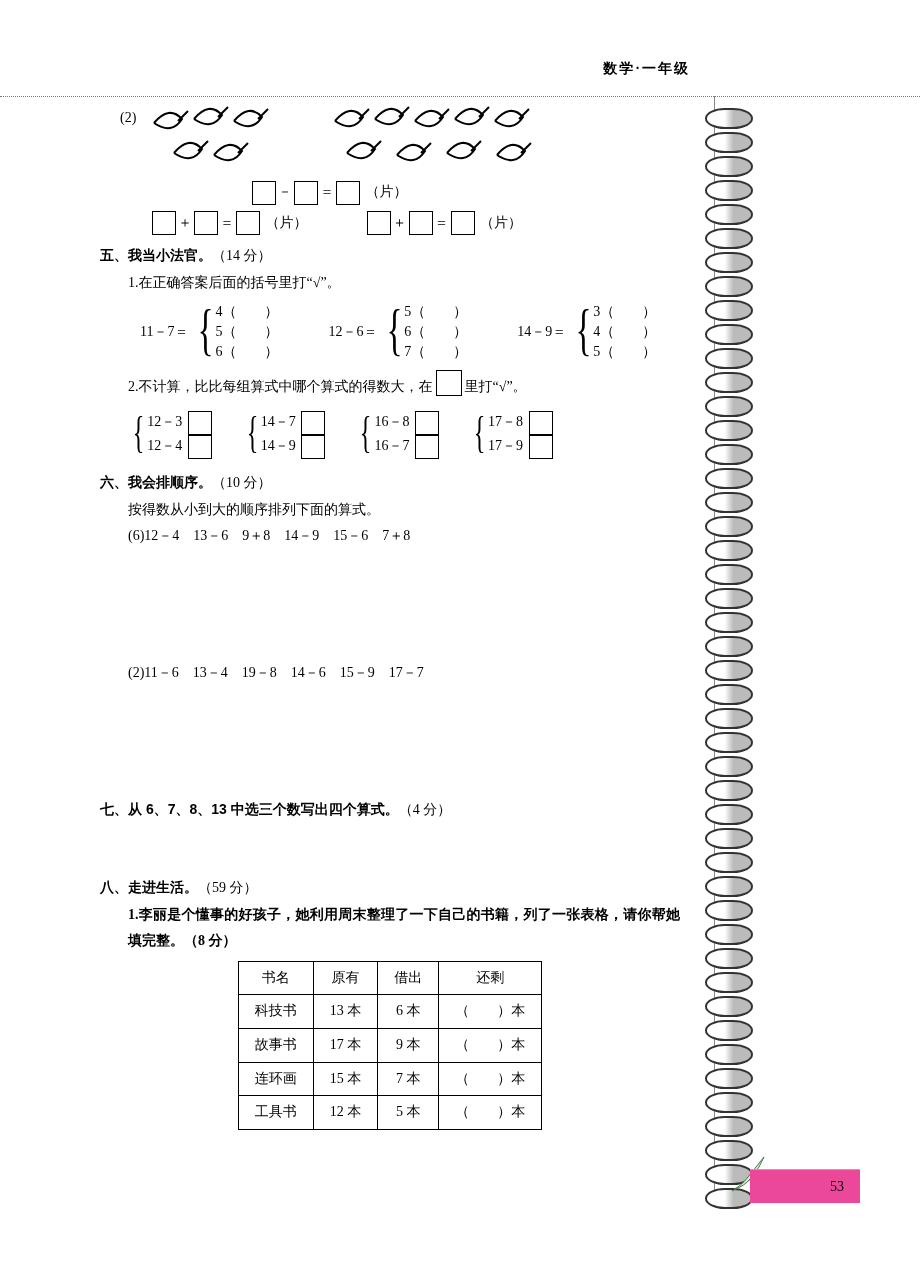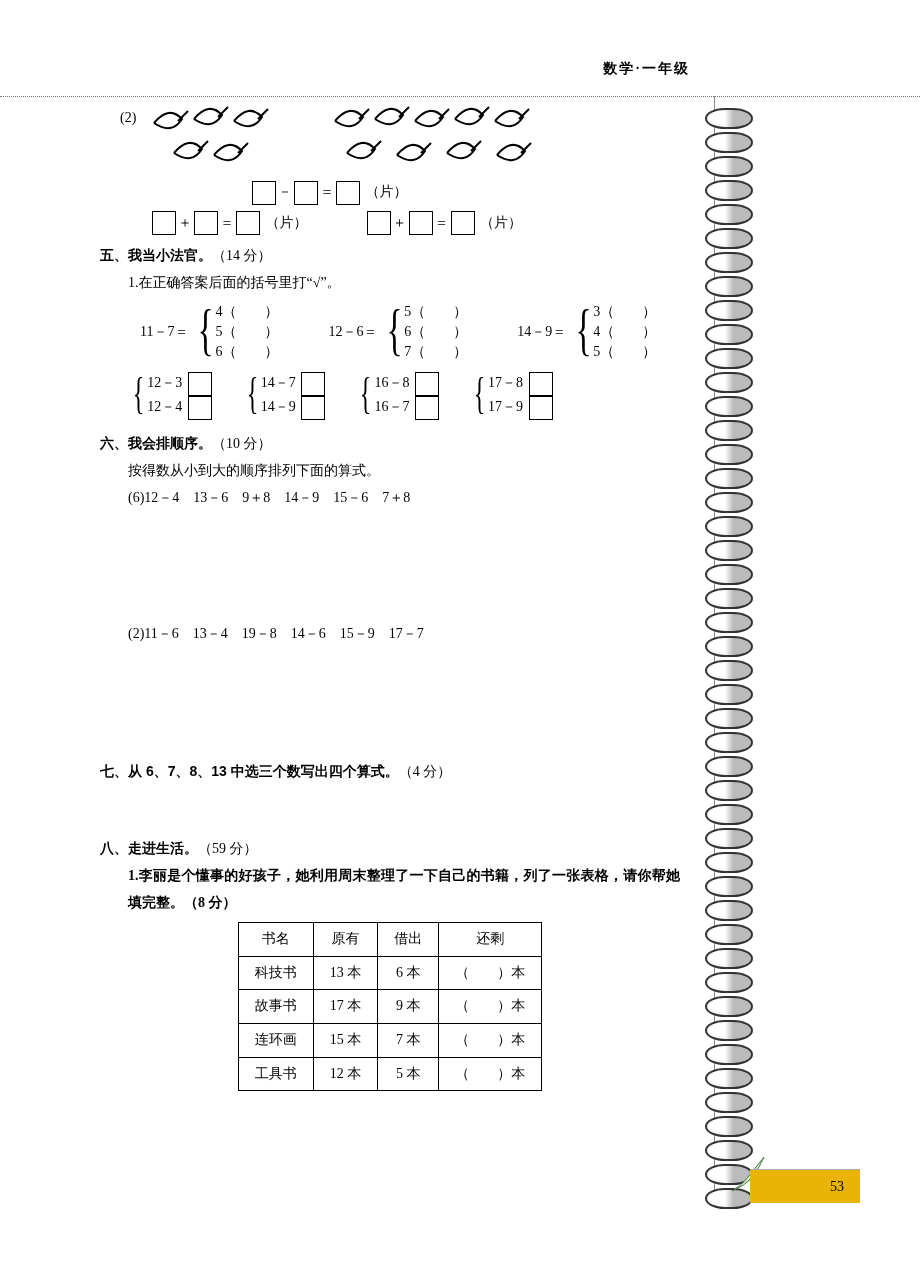--- a/index.html
+++ b/index.html
@@ -119,21 +119,21 @@
     width:0;
     height:1105px;
     border-left:1px solid #888;
   }
   .page-num-box{
     position:absolute;
     bottom:80px;
     right:60px;
     width:110px;
     height:34px;
-    background:#eab308;
+    background:#ec4899;
     border-top:1px solid #aaa;
     display:flex;
     align-items:center;
     justify-content:flex-end;
     padding-right:16px;
     box-sizing:border-box;
   }
   .quill{
     position:absolute;
     bottom:90px;
@@ -222,20 +222,23 @@
         <div class="bracket-lhs">14－9＝</div>
         <div class="brace">{</div>
         <div class="br-rows">
           <div>3（　　）</div>
           <div>4（　　）</div>
           <div>5（　　）</div>
         </div>
       </div>
     </div>
 
+    <div class="indent" style="margin-top:8px;">
+      <span>2.不计算，比比每组算式中哪个算式的得数大，在</span><span class="boxbig"></span><span>里打“√”。</span>
+    </div>
 
     <div class="indent pair-wrap" style="margin-top:10px;">
       <div class="pair">
         <div class="brace2">{</div>
         <div class="pair-rows">
           <div><span>12－3</span> <span class="box"></span></div>
           <div><span>12－4</span> <span class="box"></span></div>
         </div>
       </div>
       <div class="pair">

